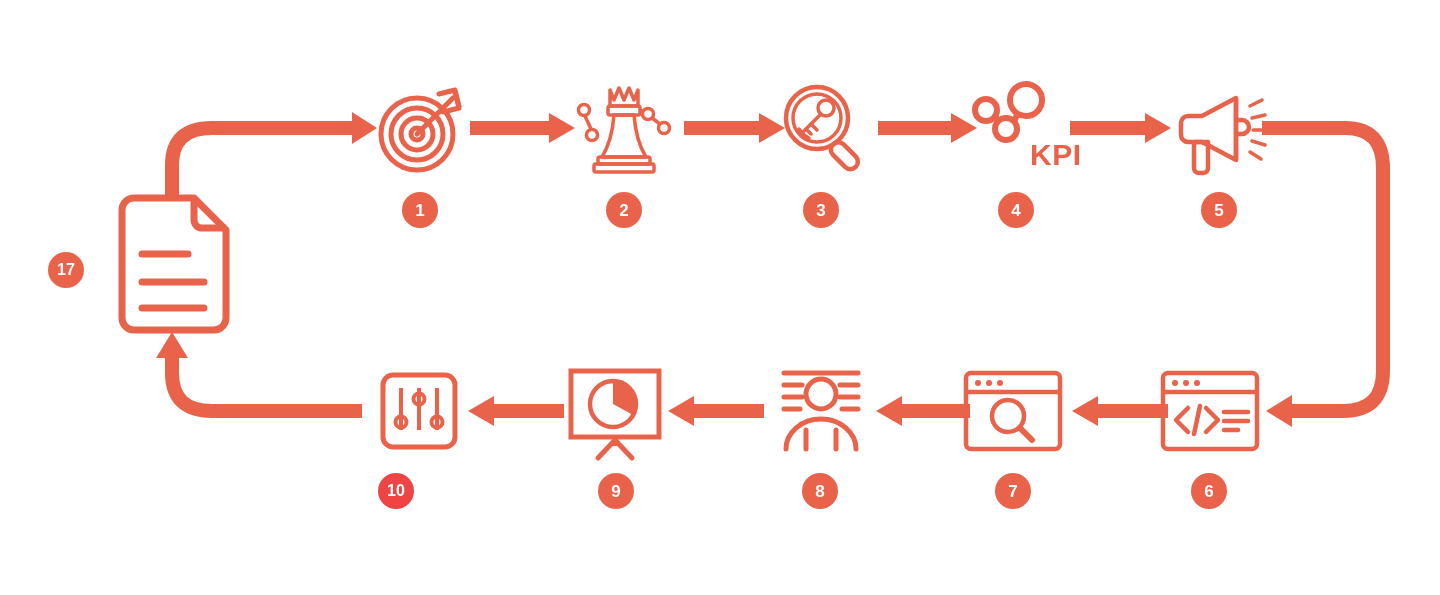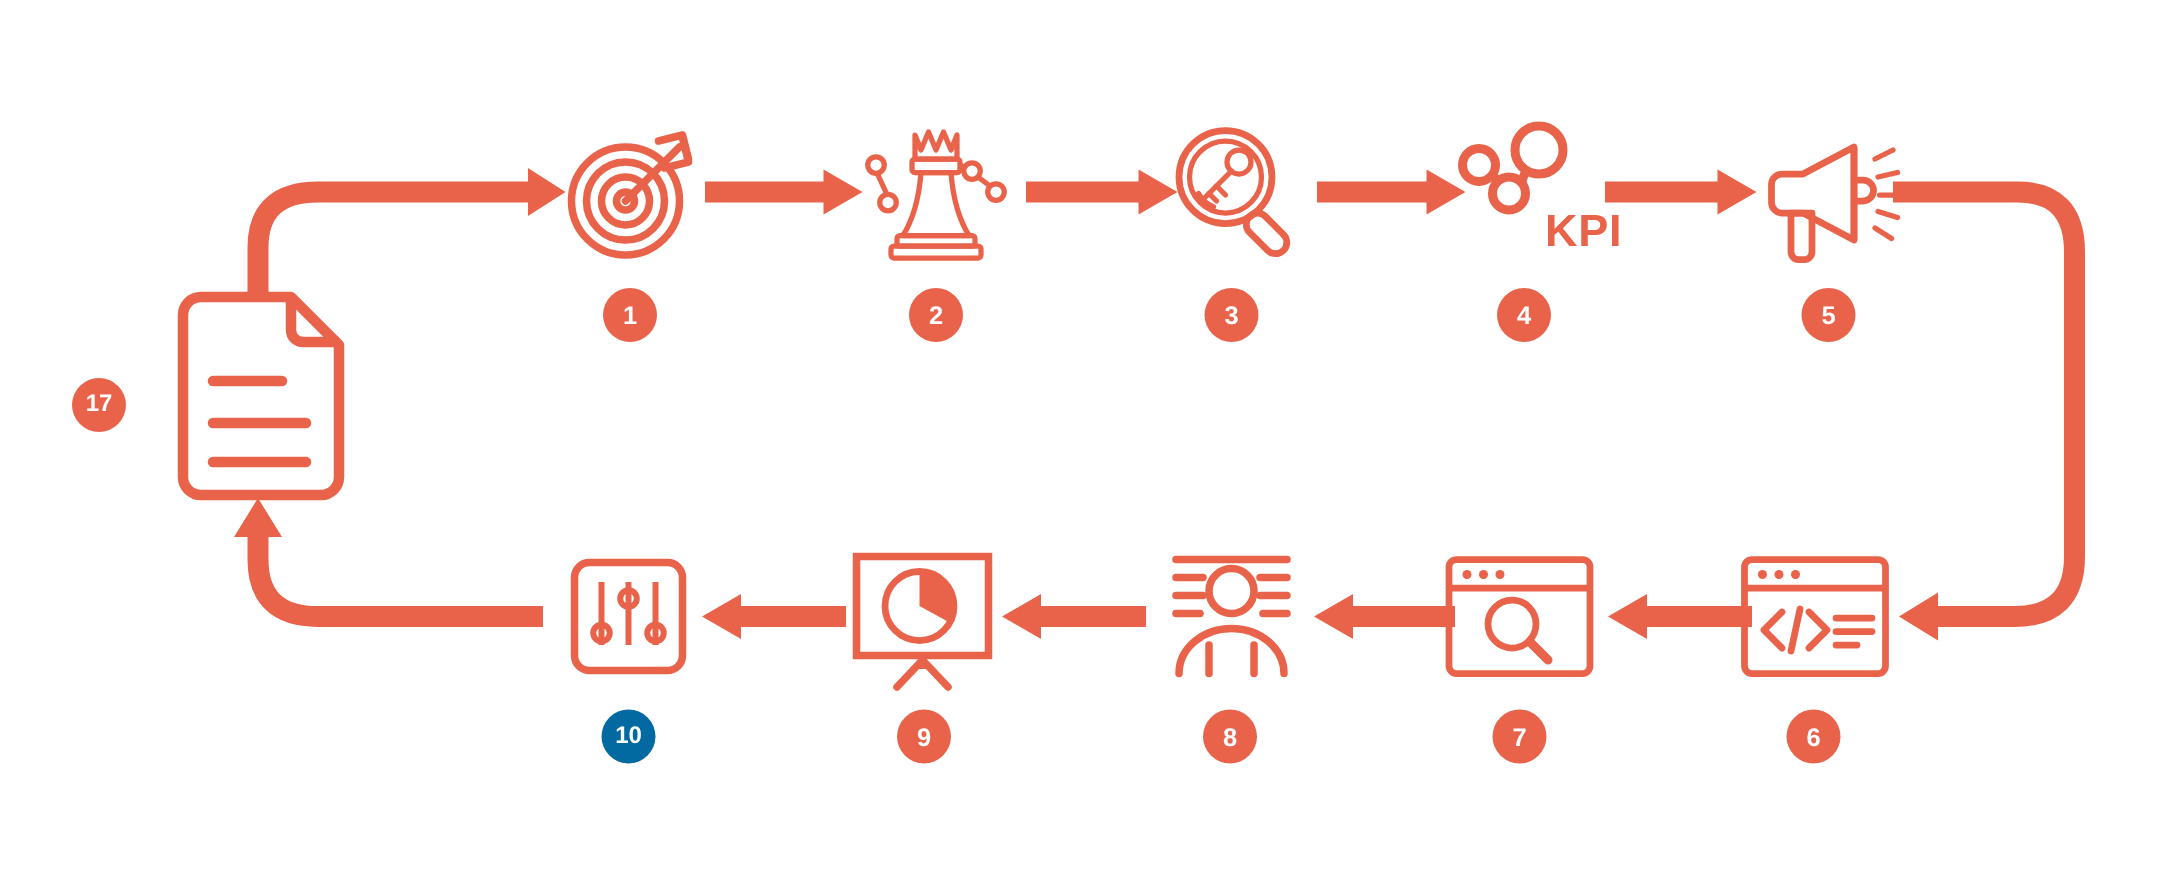--- a/index.html
+++ b/index.html
@@ -234,17 +234,17 @@
   <div class="badge" style="left:402px;top:192px;background:#E8634A;">1</div>
   <div class="badge" style="left:606px;top:192px;background:#E8634A;">2</div>
   <div class="badge" style="left:803px;top:192px;background:#E8634A;">3</div>
   <div class="badge" style="left:998px;top:192px;background:#E8634A;">4</div>
   <div class="badge" style="left:1201px;top:192px;background:#E8634A;">5</div>
 
   <div class="badge" style="left:1191px;top:473px;background:#E8634A;">6</div>
   <div class="badge" style="left:995px;top:473px;background:#E8634A;">7</div>
   <div class="badge" style="left:802px;top:473px;background:#E8634A;">8</div>
   <div class="badge" style="left:598px;top:473px;background:#E8634A;">9</div>
-  <div class="badge wide" style="left:401px;top:473px;background:#0369a1;">10</div>
+  <div class="badge wide" style="left:378px;top:473px;background:#ef4444;">10</div>
 
   <div class="badge wide" style="left:48px;top:252px;background:#E8634A;">17</div>
 
 </div>
 
 </body></html>

